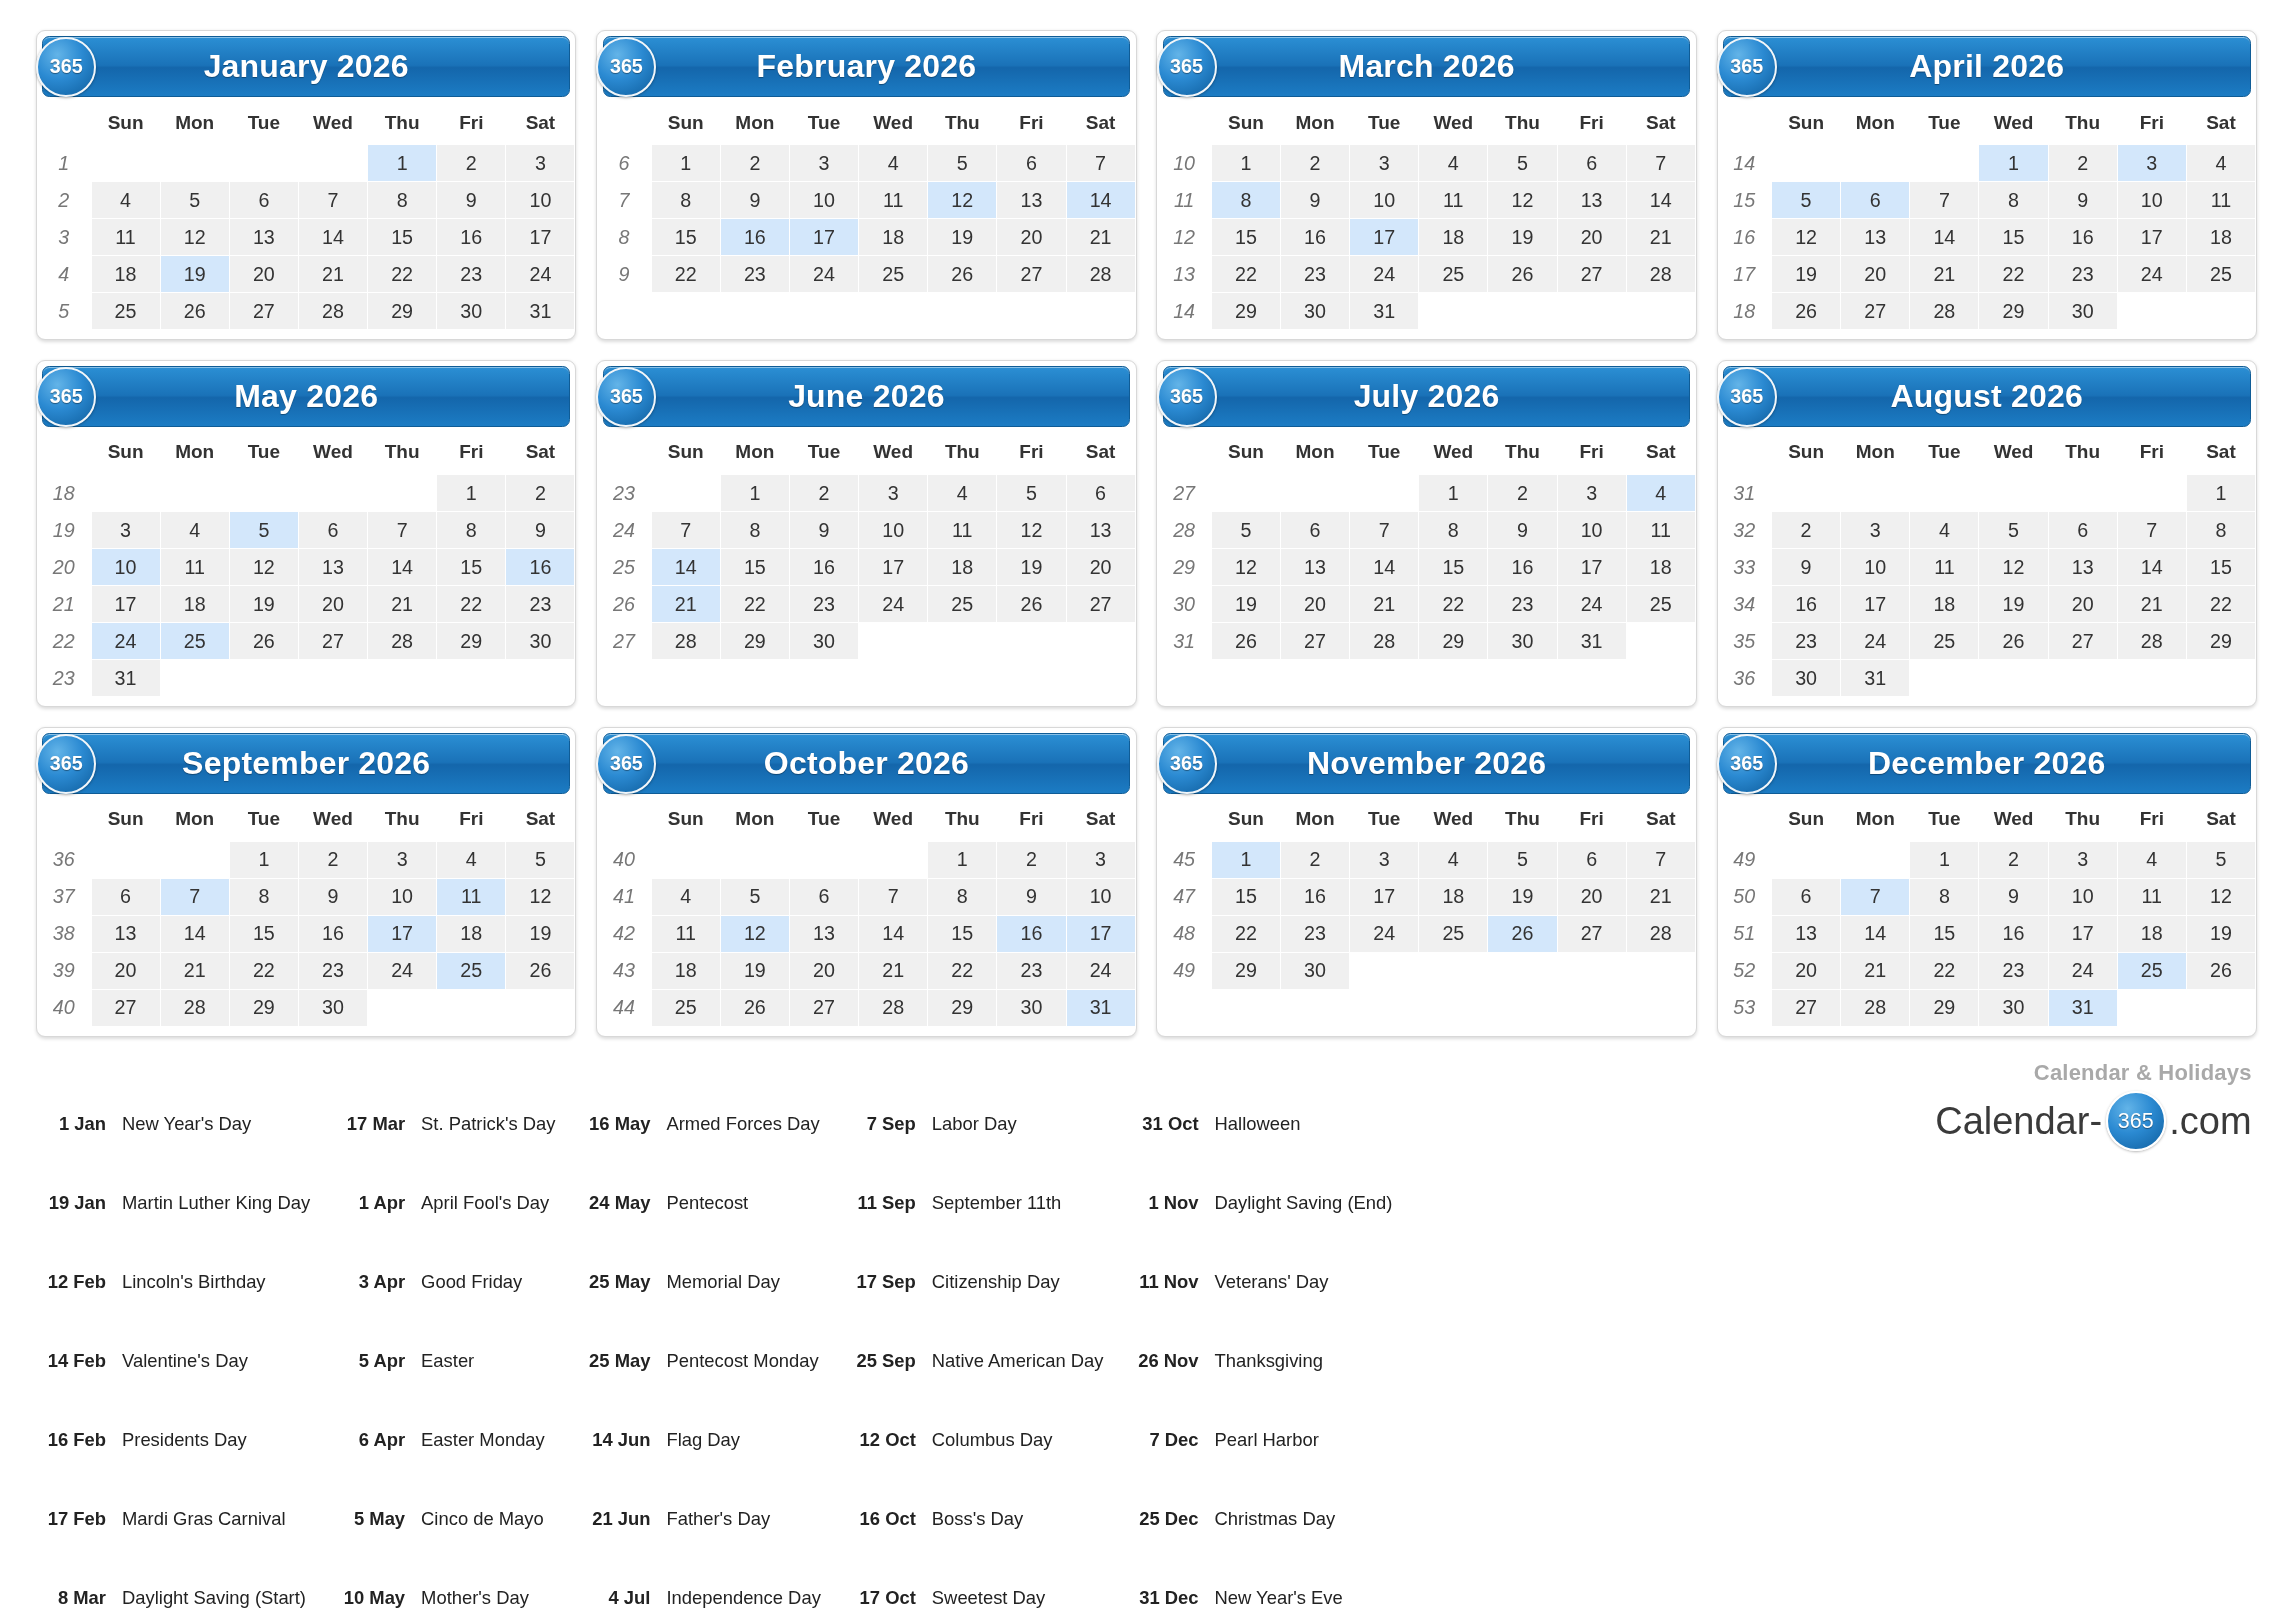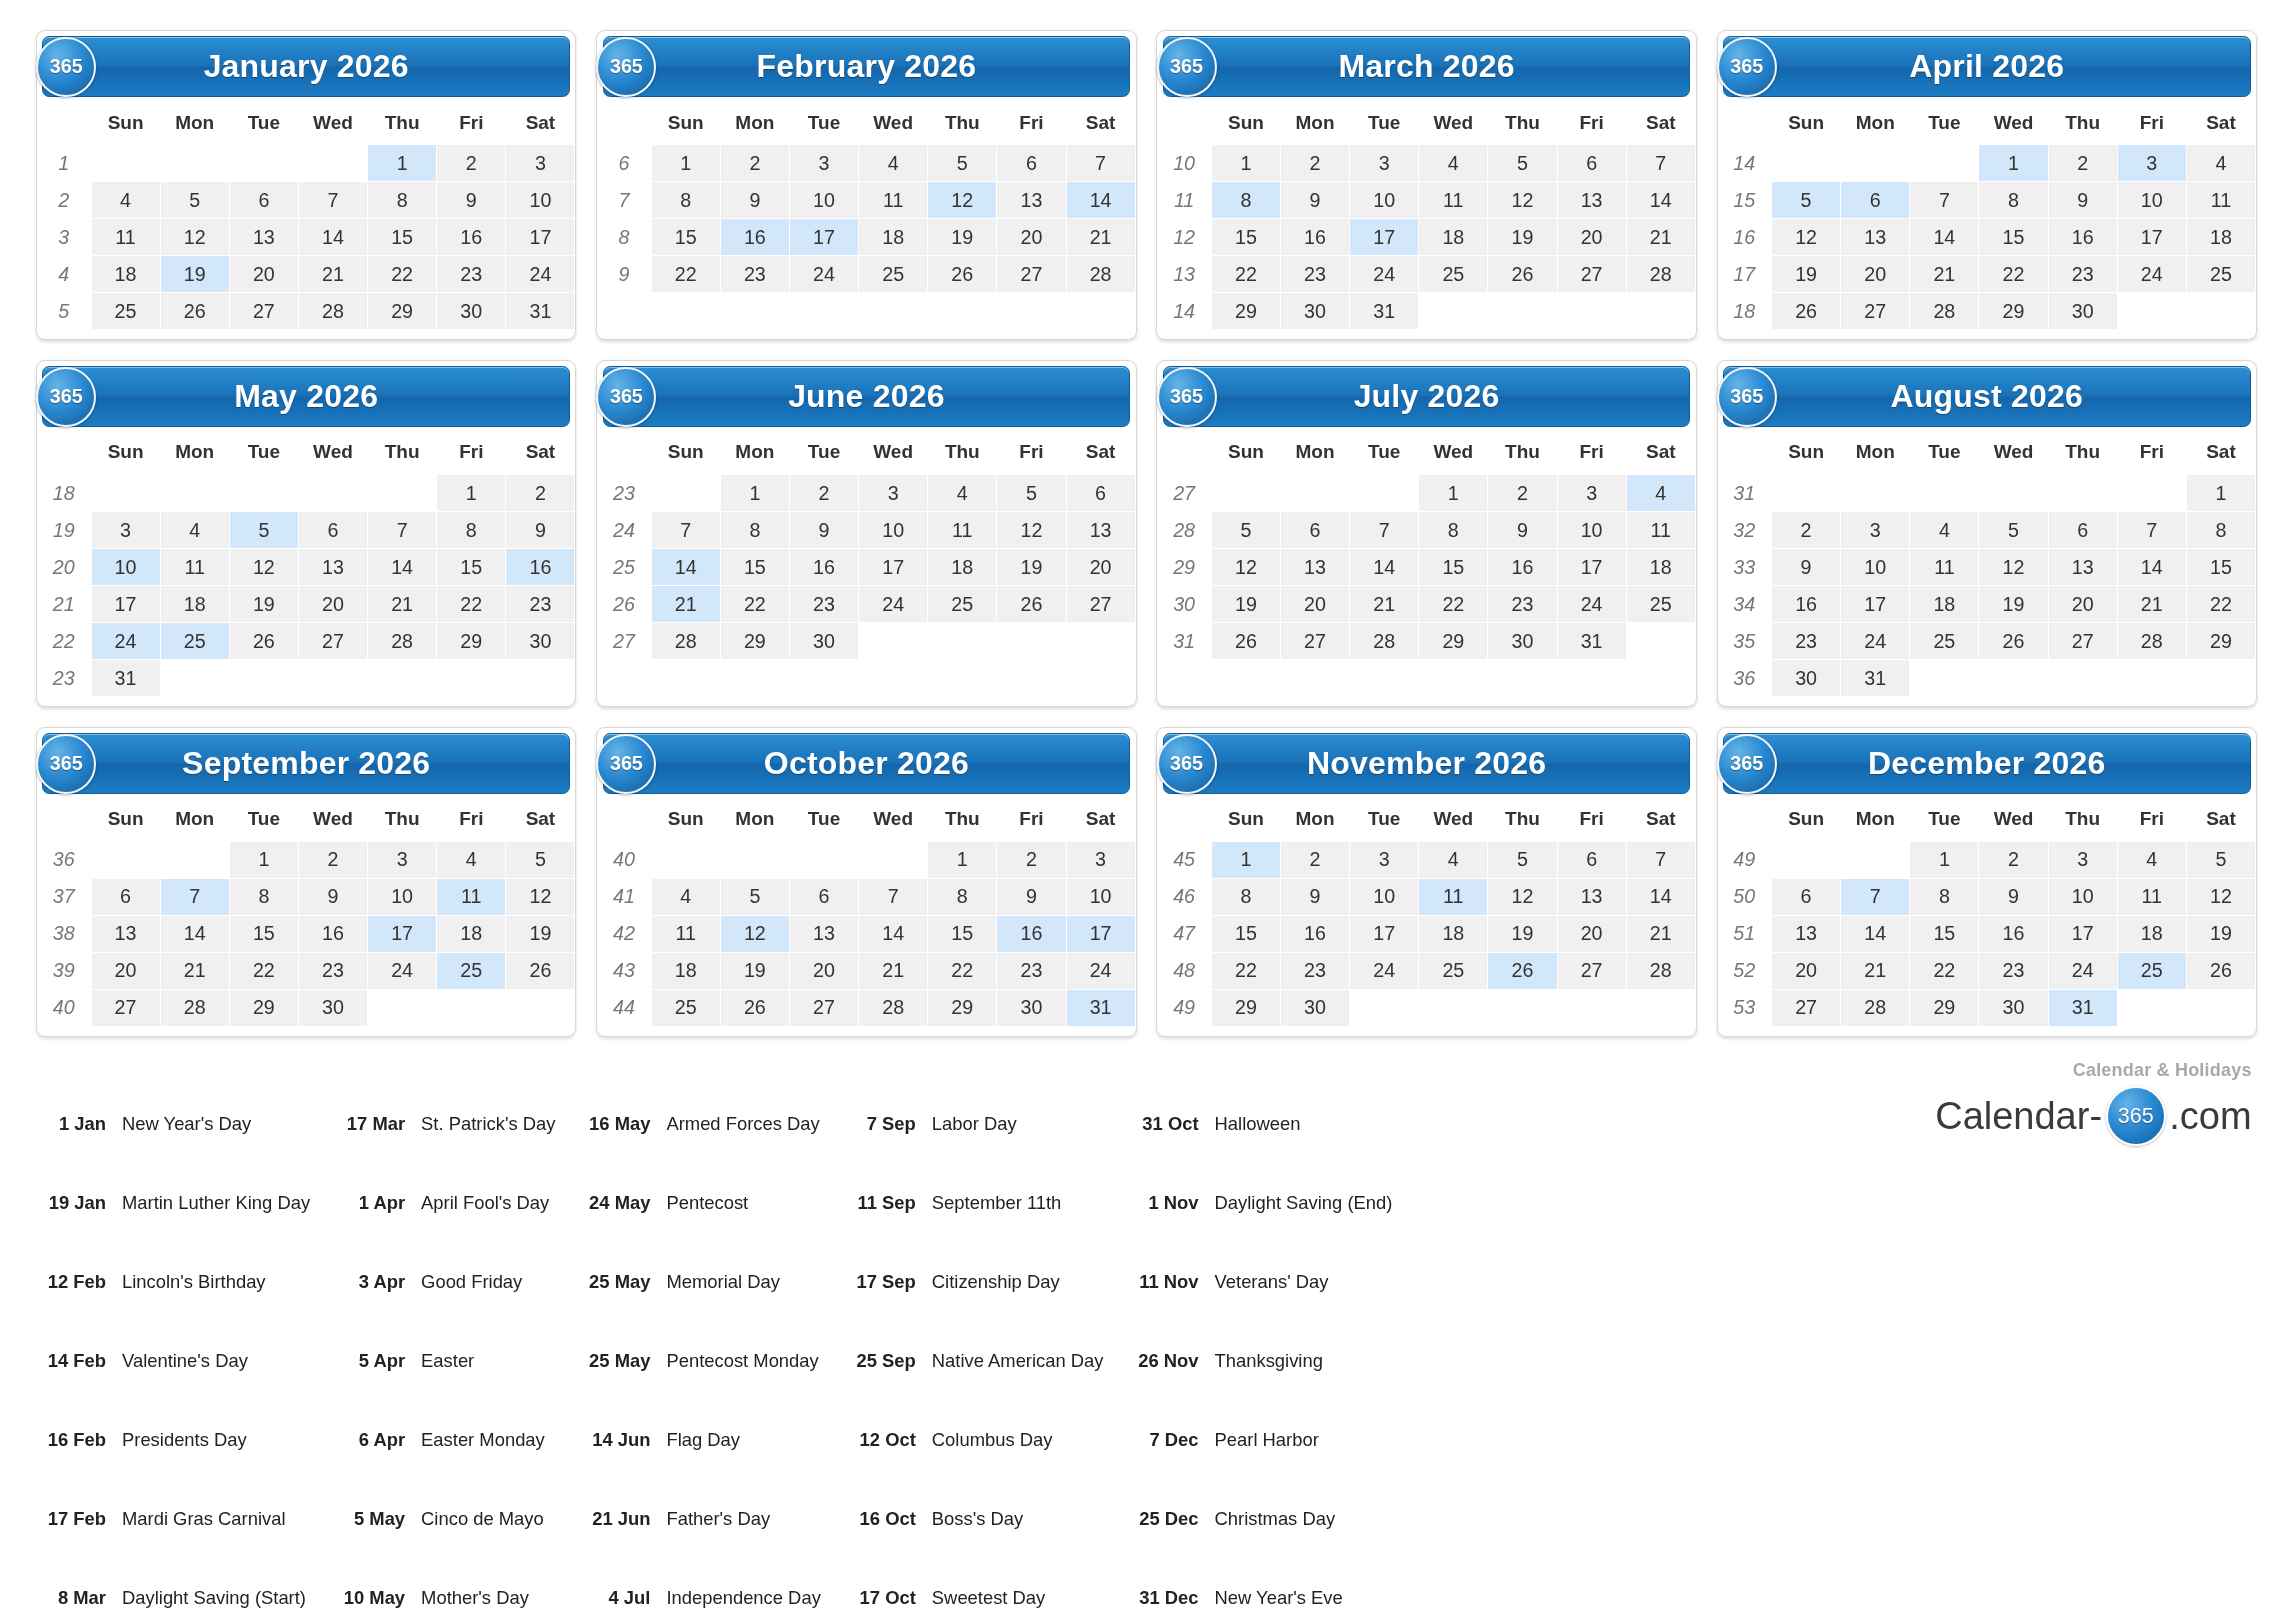--- a/index.html
+++ b/index.html
@@ -145,21 +145,21 @@
     color: #222222;
   }
   .branding {
     width: 466px;
     flex: 0 0 466px;
     text-align: right;
     padding-right: 5.4px;
   }
   .brand-top {
     color: #a9a9a9;
-    font-size: 18px;
+    font-size: 22px;
     font-weight: bold;
     letter-spacing: 0.2px;
   }
   .brand-year {
     color: #9f9f9f;
     font-size: 86px;
     font-weight: bold;
     line-height: 86px;
     margin-top: -3.6px;
   }
@@ -946,30 +946,20 @@
               <td class="wk">45</td>
               <td class="day hl">1</td>
               <td class="day">2</td>
               <td class="day">3</td>
               <td class="day">4</td>
               <td class="day">5</td>
               <td class="day">6</td>
               <td class="day">7</td>
             </tr>
             <tr>
-              <td class="wk">46</td>
-              <td class="day">8</td>
-              <td class="day">9</td>
-              <td class="day">10</td>
-              <td class="day hl">11</td>
-              <td class="day">12</td>
-              <td class="day">13</td>
-              <td class="day">14</td>
-            </tr>
-            <tr>
               <td class="wk">47</td>
               <td class="day">15</td>
               <td class="day">16</td>
               <td class="day">17</td>
               <td class="day">18</td>
               <td class="day">19</td>
               <td class="day">20</td>
               <td class="day">21</td>
             </tr>
             <tr>

